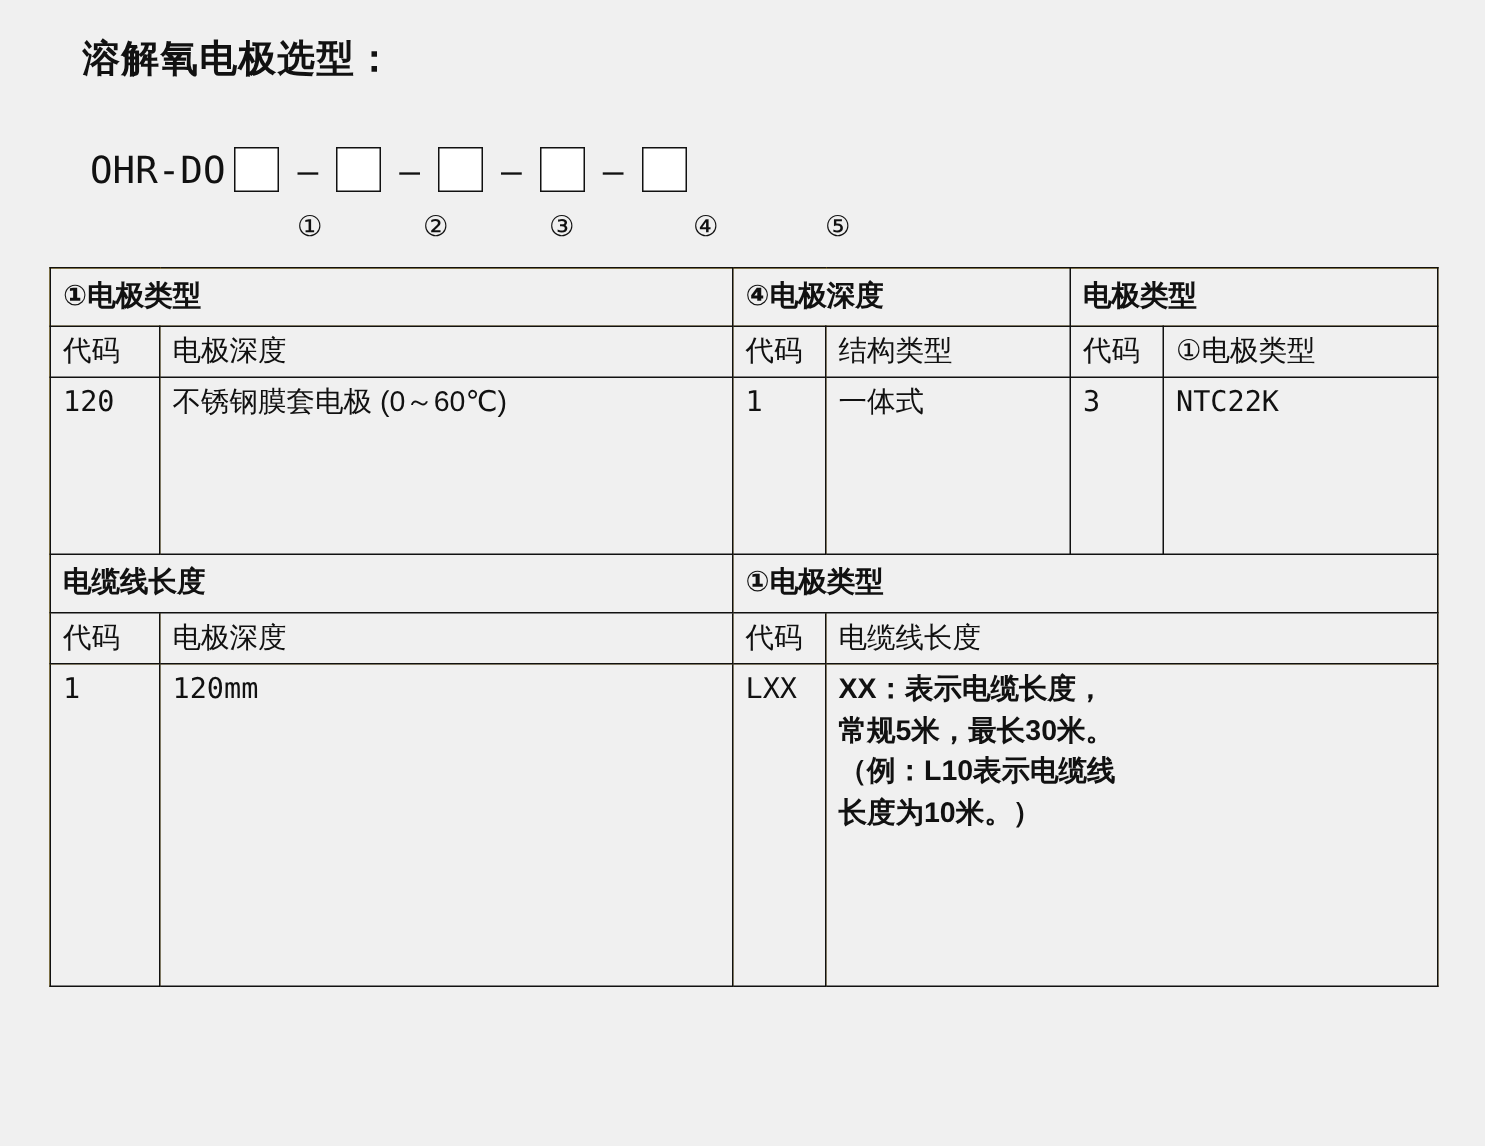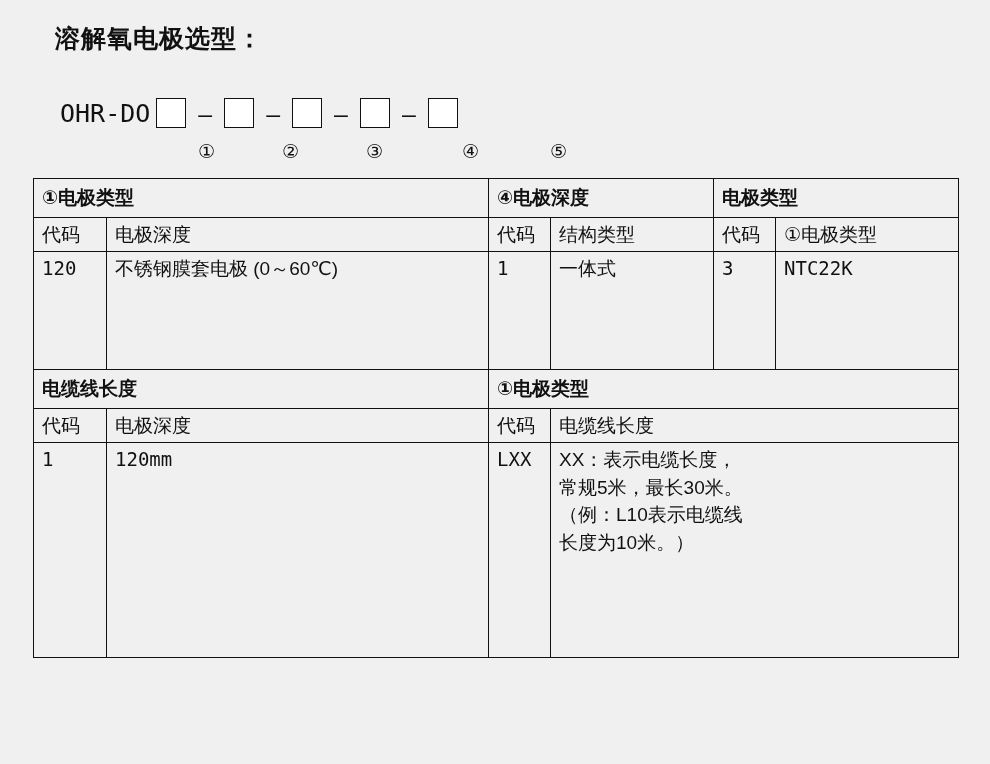--- a/index.html
+++ b/index.html
@@ -106,20 +106,21 @@
   .mono {
     font-family: "DejaVu Sans Mono", "Liberation Mono", monospace;
     font-size: 17px;
   }
   .cell-body {
     font-size: 19px;
     margin-top: 14px;
   }
   .multiline div {
     white-space: nowrap;
+    font-weight: bold;
   }
   .nowrap { white-space: nowrap; }
 </style>
 </head>
 <body>
 
 <div class="page">
 
   <div class="title">溶解氧电极选型：</div>
 

